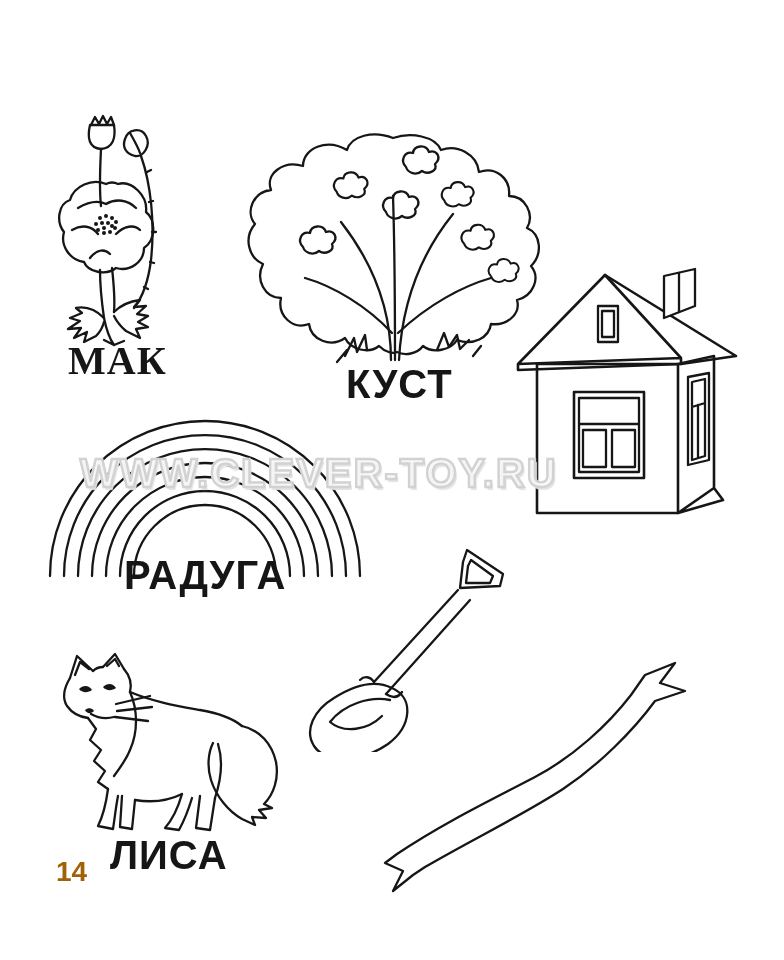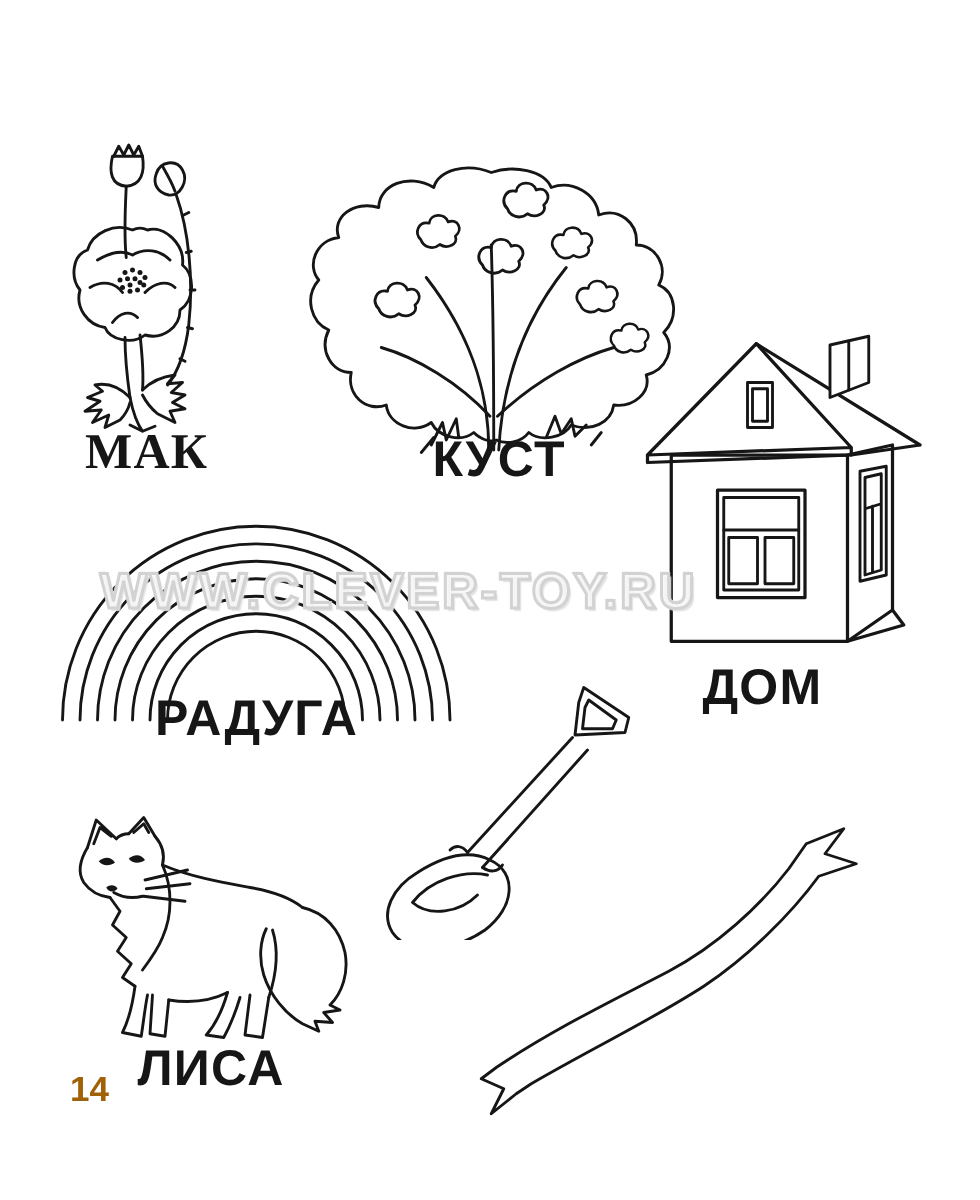--- a/index.html
+++ b/index.html
@@ -30,21 +30,21 @@
   .fig-rainbow{left:44px;top:414px;width:322px;height:166px;}
   .fig-shovel{left:300px;top:540px;width:212px;height:212px;}
   .fig-fox{left:58px;top:648px;width:230px;height:186px;}
   .fig-ribbon{left:383px;top:653px;width:308px;height:247px;}
   
   .item-label{
     position:absolute;font-size:40px;font-weight:700;letter-spacing:1px;
     color:#161616;line-height:1;white-space:nowrap;
   }
   .lbl-mak{left:68px;top:341px;font-family:Liberation Serif, serif;}
-  .lbl-kust{left:346px;top:348px;}
+  .lbl-kust{left:346px;top:364px;}
   .lbl-dom{left:562px;top:530px;}
   .lbl-raduga{left:124px;top:555px;}
   .lbl-lopata{left:413px;top:644px;}
   .lbl-lisa{left:110px;top:835px;}
   .lbl-lenta{left:543px;top:824px;}
   
   .watermark{
     position:absolute;left:80px;top:451px;z-index:6;
     font-size:40px;font-weight:700;letter-spacing:2px;white-space:nowrap;
     color:rgba(255,255,255,.62);
@@ -133,21 +133,20 @@
       <path class="ln-thick" d="M166,104 L202,96 L202,228 L166,253 M166,253 L211,240 L202,228"></path>
       <rect class="ln-thick" x="62" y="132" width="70" height="86"></rect>
       <rect class="ln" x="67" y="138" width="60" height="74"></rect>
       <path class="ln" d="M67,164 L127,164"></path>
       <rect class="ln" x="71" y="170" width="23" height="37"></rect>
       <rect class="ln" x="100" y="170" width="23" height="37"></rect>
       <path class="ln" d="M176,117 L197,113 L197,200 L176,205 Z"></path>
       <path class="ln" d="M180,122 L193,119 L193,196 L180,200 Z M180,147 L193,143 M186,145 L186,198"></path>
     </svg>
   </figure>
-  <div class="item-label lbl-dom">ДОМ</div>
 
   <figure class="fig-rainbow">
     <svg viewBox="0 0 322 166" width="322" height="166">
       <path class="ln" d="M6,162 A155,155 0 0 1 316,162"></path>
       <path class="ln" d="M20,162 A141,141 0 0 1 302,162"></path>
       <path class="ln" d="M34,162 A127,127 0 0 1 288,162"></path>
       <path class="ln" d="M48,162 A113,113 0 0 1 274,162"></path>
       <path class="ln" d="M62,162 A99,99 0 0 1 260,162"></path>
       <path class="ln" d="M76,162 A85,85 0 0 1 246,162"></path>
       <path class="ln" d="M90,162 A71,71 0 0 1 232,162"></path>

